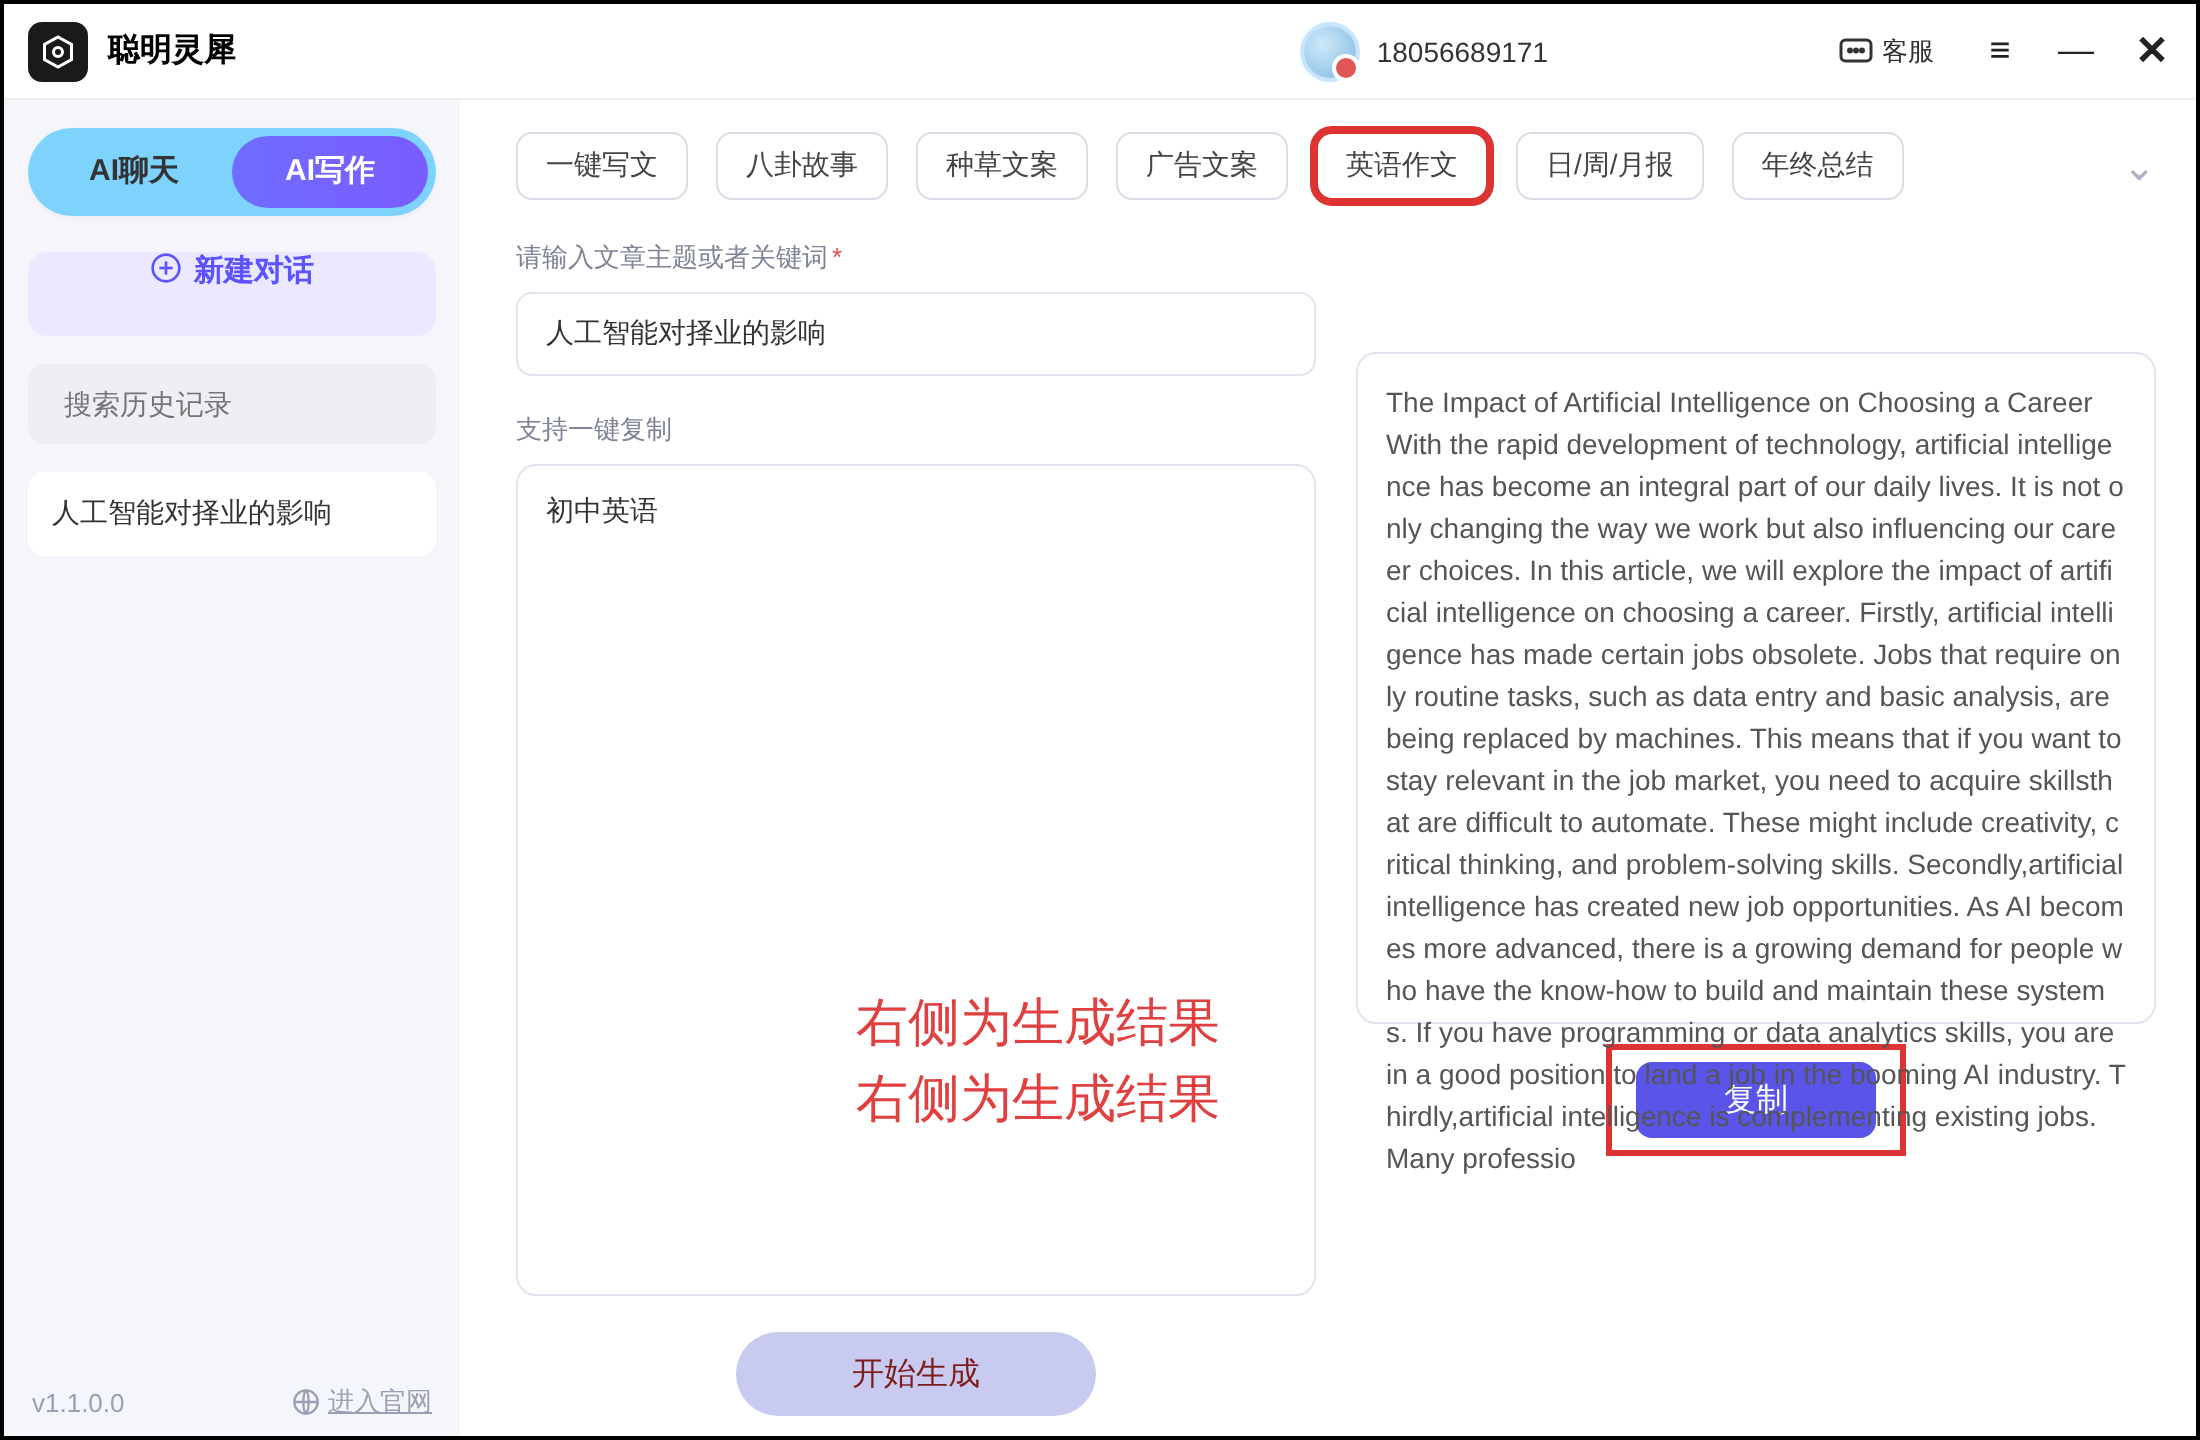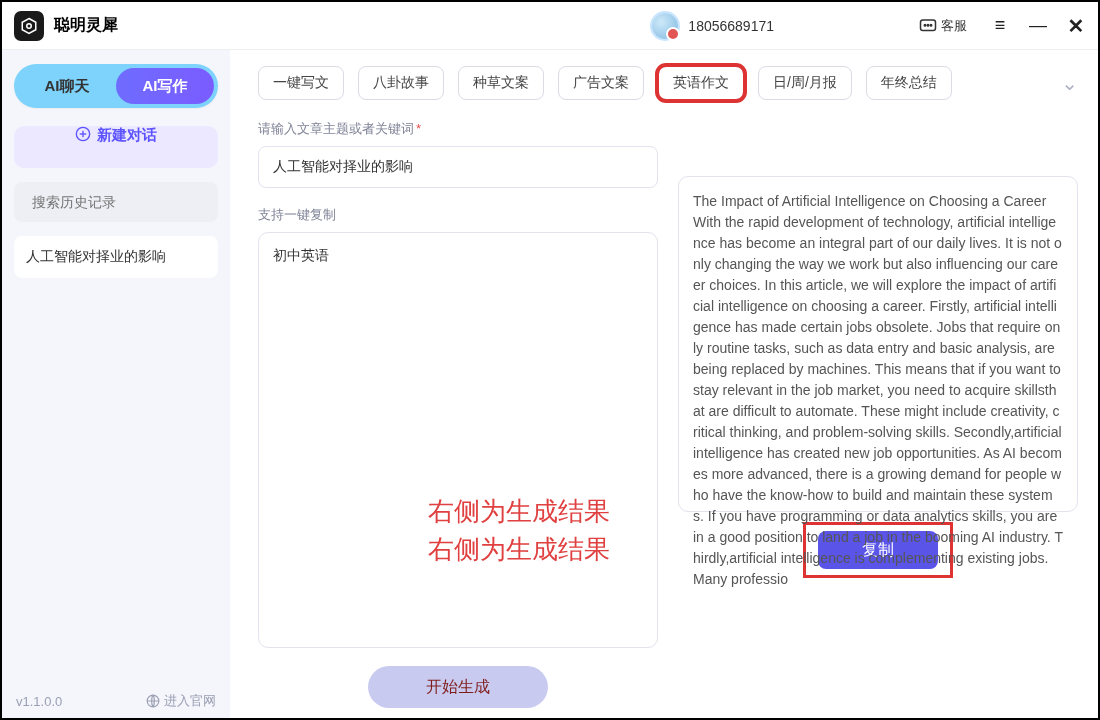--- a/index.html
+++ b/index.html
@@ -85,21 +85,21 @@
     }
     .hist-item {
       background: #fff; border-radius: 8px; padding: 12px 12px;
       font-size: 14px; color: #333;
     }
     .sidebar-footer {
       margin-top: auto;
       display: flex; align-items: center; justify-content: space-between;
       font-size: 13px; color: #9aa0b4; padding: 2px 2px 2px;
     }
-    .enter-site { display:flex; align-items:center; gap:4px; cursor:pointer; }
+    .enter-site { display:flex; align-items:center; gap:4px; cursor:pointer;text-decoration:underline; }
 
     .main {
       flex: 1; padding: 16px 20px 10px 28px;
       display: flex; gap: 20px;
     }
     .col-left { flex: 1; display:flex; flex-direction:column;}
     .col-right { width: 400px; display:flex; flex-direction:column;}
 
     .pill-row {
       display:flex; align-items:center; gap: 14px;

